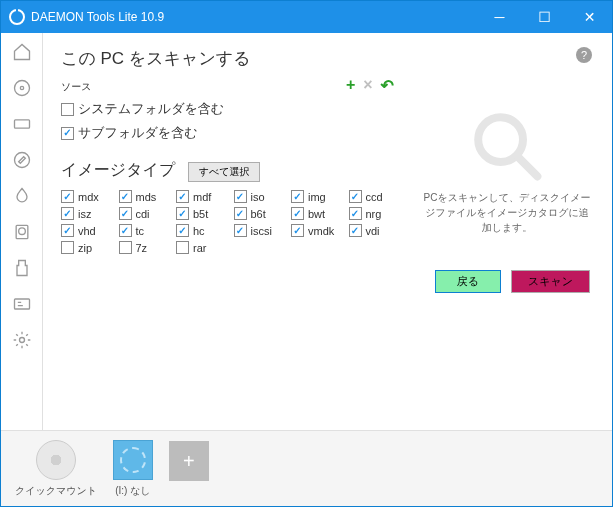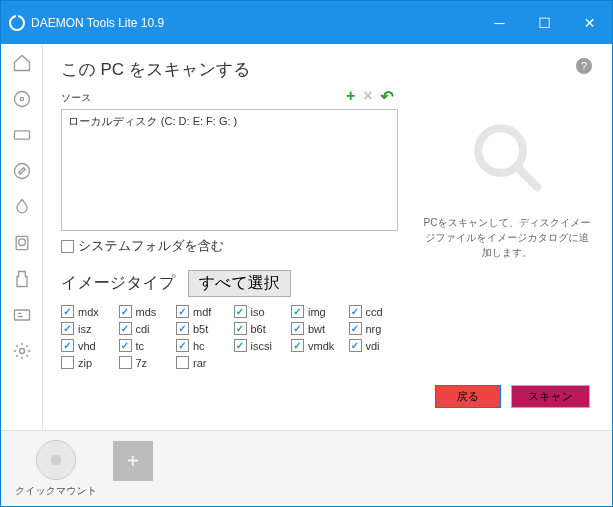--- a/index.html
+++ b/index.html
@@ -1,62 +1,62 @@
 <!DOCTYPE html>
 <html><head>
 <meta charset="utf-8">
 <style>
 * { box-sizing: border-box; margin: 0; padding: 0; font-family: "Meiryo UI", "Yu Gothic UI", sans-serif; }
 body { background: #f5f5f5; width: 613px; height: 507px; overflow: hidden; }
 
 .window { width: 613px; height: 507px; background: #fff; border: 1px solid #0d7fd1; display: flex; flex-direction: column; }
-.titlebar { height: 43px; background: #1e90e8; color: #fff; display: flex; align-items: center; padding: 0 0 0 8px; font-size: 12px; }
+.titlebar { height: 32px; background: #1e90e8; color: #fff; display: flex; align-items: center; padding: 0 0 0 8px; font-size: 12px; }
 .title-icon { width: 16px; height: 16px; border: 2px solid #fff; border-radius: 50%; margin-right: 6px; position: relative; }
 .title-icon::after { content:""; position:absolute; left:50%; top:-2px; width:2px; height:8px; background:#1e90e8; transform:translateX(-50%);}
 .title-text { flex: 1; }
 .win-btn { width: 45px; height: 30px; display: flex; align-items: center; justify-content: center; color: #fff; font-size: 14px; }
 
 .body { flex: 1; display: flex; background: #fff; justify-content: space-between; }
 .sidebar { width: 42px; background: #fff; border-right: 1px solid #e0e0e0; padding-top: 6px; display: flex; flex-direction: column; align-items: center; gap: 10px; }
 .side-icon { width: 26px; height: 26px; display: flex; align-items: center; justify-content: center; color: #9a9a9a; }
 .side-icon svg { width: 20px; height: 20px; fill: none; stroke: #9a9a9a; stroke-width: 1.6; }
 
 .main { flex: 1; padding: 14px 20px 10px 18px; position: relative; display: flex; flex-direction: column; }
 .page-title { font-size: 17px; color: #333; font-weight: normal; margin-bottom: 6px; }
 .help-icon { position: absolute; top: 14px; right: 20px; width: 16px; height: 16px; border-radius: 50%; background: #9e9e9e; color: #fff; font-size: 11px; text-align: center; line-height: 16px; }
 
 .content-row { display: flex; gap: 24px; }
 .left-col { flex: 1; }
 .right-col { width: 170px; text-align: center; padding-top: 30px; }
 .right-col svg { width: 80px; height: 80px; fill:none; stroke:#e5e5e5; stroke-width:10; }
-.right-desc { font-size: 10px; color: #666; margin-top: 14px; line-height: 1.5; }
+.right-desc { font-size: 10px; color: #666; line-height: 1.5; }
 
 .source-label { font-size: 10px; color: #333; }
 .source-controls { display: inline-flex; gap: 8px; float: right; margin-right: 4px; }
 .ctl { font-size: 16px; font-weight: bold; }
 .ctl.plus { color: #2aa02a; }
 .ctl.x { color: #c0c0c0; }
 .ctl.undo { color: #2aa02a; }
 
 .source-box { border: 1px solid #c0c0c0; background: #fff; height: 122px; margin-top: 4px; padding: 4px 6px; font-size: 11px; color: #333; overflow: auto; }
 
 .check-row { margin-top: 6px; display: flex; align-items: center; gap: 4px; font-size: 13px; color: #333; }
 .chk { width: 13px; height: 13px; border: 1px solid #888; display: inline-flex; align-items: center; justify-content: center; font-size: 10px; color: #1e90e8; background: #fff; }
 .chk.checked::after { content: "✓"; color: #1e90e8; font-weight: bold; line-height: 1; }
 
 .types-label { margin-top: 18px; font-size: 16px; color: #333; display: inline-block; }
-.select-all-btn { display: inline-block; margin-left: 8px; padding: 2px 10px; font-size: 16px; border: 1px solid #adadad; background: #e8e8e8; }
+.select-all-btn { display: inline-block; margin-left: 8px; padding: 2px 10px; font-size: 10px; border: 1px solid #adadad; background: #e8e8e8; }
 
 .types-grid { margin-top: 8px; display: grid; grid-template-columns: repeat(6, 1fr); gap: 4px 8px; font-size: 11px; color: #333; }
 .type-item { display: flex; align-items: center; gap: 4px; }
 .cue-row { grid-column: 2 / span 3; display: flex; align-items: center; gap: 4px; }
 
 .button-row { display: flex; justify-content: flex-end; gap: 10px; margin-top: 16px; padding-right: 2px; }
 .btn { min-width: 66px; padding: 3px 16px; font-size: 11px; border: 1px solid #adadad; background: #be185d; text-align: center; }
-.btn.primary { border: 1px solid #0d7fd1; background: #ef4444; }
+.btn.primary { border: 1px solid #0d7fd1; background: #86efac; }
 
 .footer { height: 76px; border-top: 1px solid #e0e0e0; background: #f5f5f5; display: flex; align-items: center; padding: 6px 14px; gap: 16px; }
 .footer-item { display: flex; flex-direction: column; align-items: center; font-size: 10px; color: #555; gap: 4px; }
 .disc { width: 40px; height: 40px; border-radius: 50%; background: radial-gradient(circle,#d0d0d0 0 20%, #e8e8e8 20% 100%); border: 1px solid #ccc; }
 .drive { width: 40px; height: 40px; background: #5fb8e8; border: 1px solid #4aa3d4; position: relative; }
 .drive::after{ content:""; position:absolute; left:50%; top:50%; width:22px; height:22px; border:2px dashed #bfe4f8; border-radius:50%; transform:translate(-50%,-50%);}
 .adddev { width: 40px; height: 40px; background: #bcbcbc; display:flex;align-items:center;justify-content:center;color:#fff;font-size:20px; }
 </style>
 </head>
 <body>
@@ -129,27 +129,28 @@
       <div class="help-icon">?</div>
 
       <div class="content-row">
         <div class="left-col">
           <span class="source-label">ソース</span>
           <span class="source-controls">
             <span class="ctl plus">+</span>
             <span class="ctl x">×</span>
             <span class="ctl undo">↶</span>
           </span>
-          <div class="source-box">
-            <div>ローカルディスク (C: D: E: F: G: )</div>
-          </div>
 
           <div class="check-row">
             <span id="chk-sys" class="chk"></span>
             <span>システムフォルダを含む</span>
+          </div>
+          <div class="check-row">
+            <span id="chk-sub" class="chk checked"></span>
+            <span>サブフォルダを含む</span>
           </div>
 
           <div>
             <span class="types-label">イメージタイプ</span>
             <span class="select-all-btn">すべて選択</span>
           </div>
 
           <div class="types-grid" id="types-grid">
               <div class="type-item">
                 <span class="chk checked"></span>
@@ -253,17 +254,21 @@
       </div>
     </div>
   </div>
 
   <div class="footer">
     <div class="footer-item">
       <div class="disc"></div>
       <span>クイックマウント</span>
     </div>
     <div class="footer-item">
+      <div class="drive"></div>
+      <span>(I:) なし</span>
+    </div>
+    <div class="footer-item">
       <div class="adddev">+</div>
       <span>&nbsp;</span>
     </div>
   </div>
 </div>
 
 </body></html>

